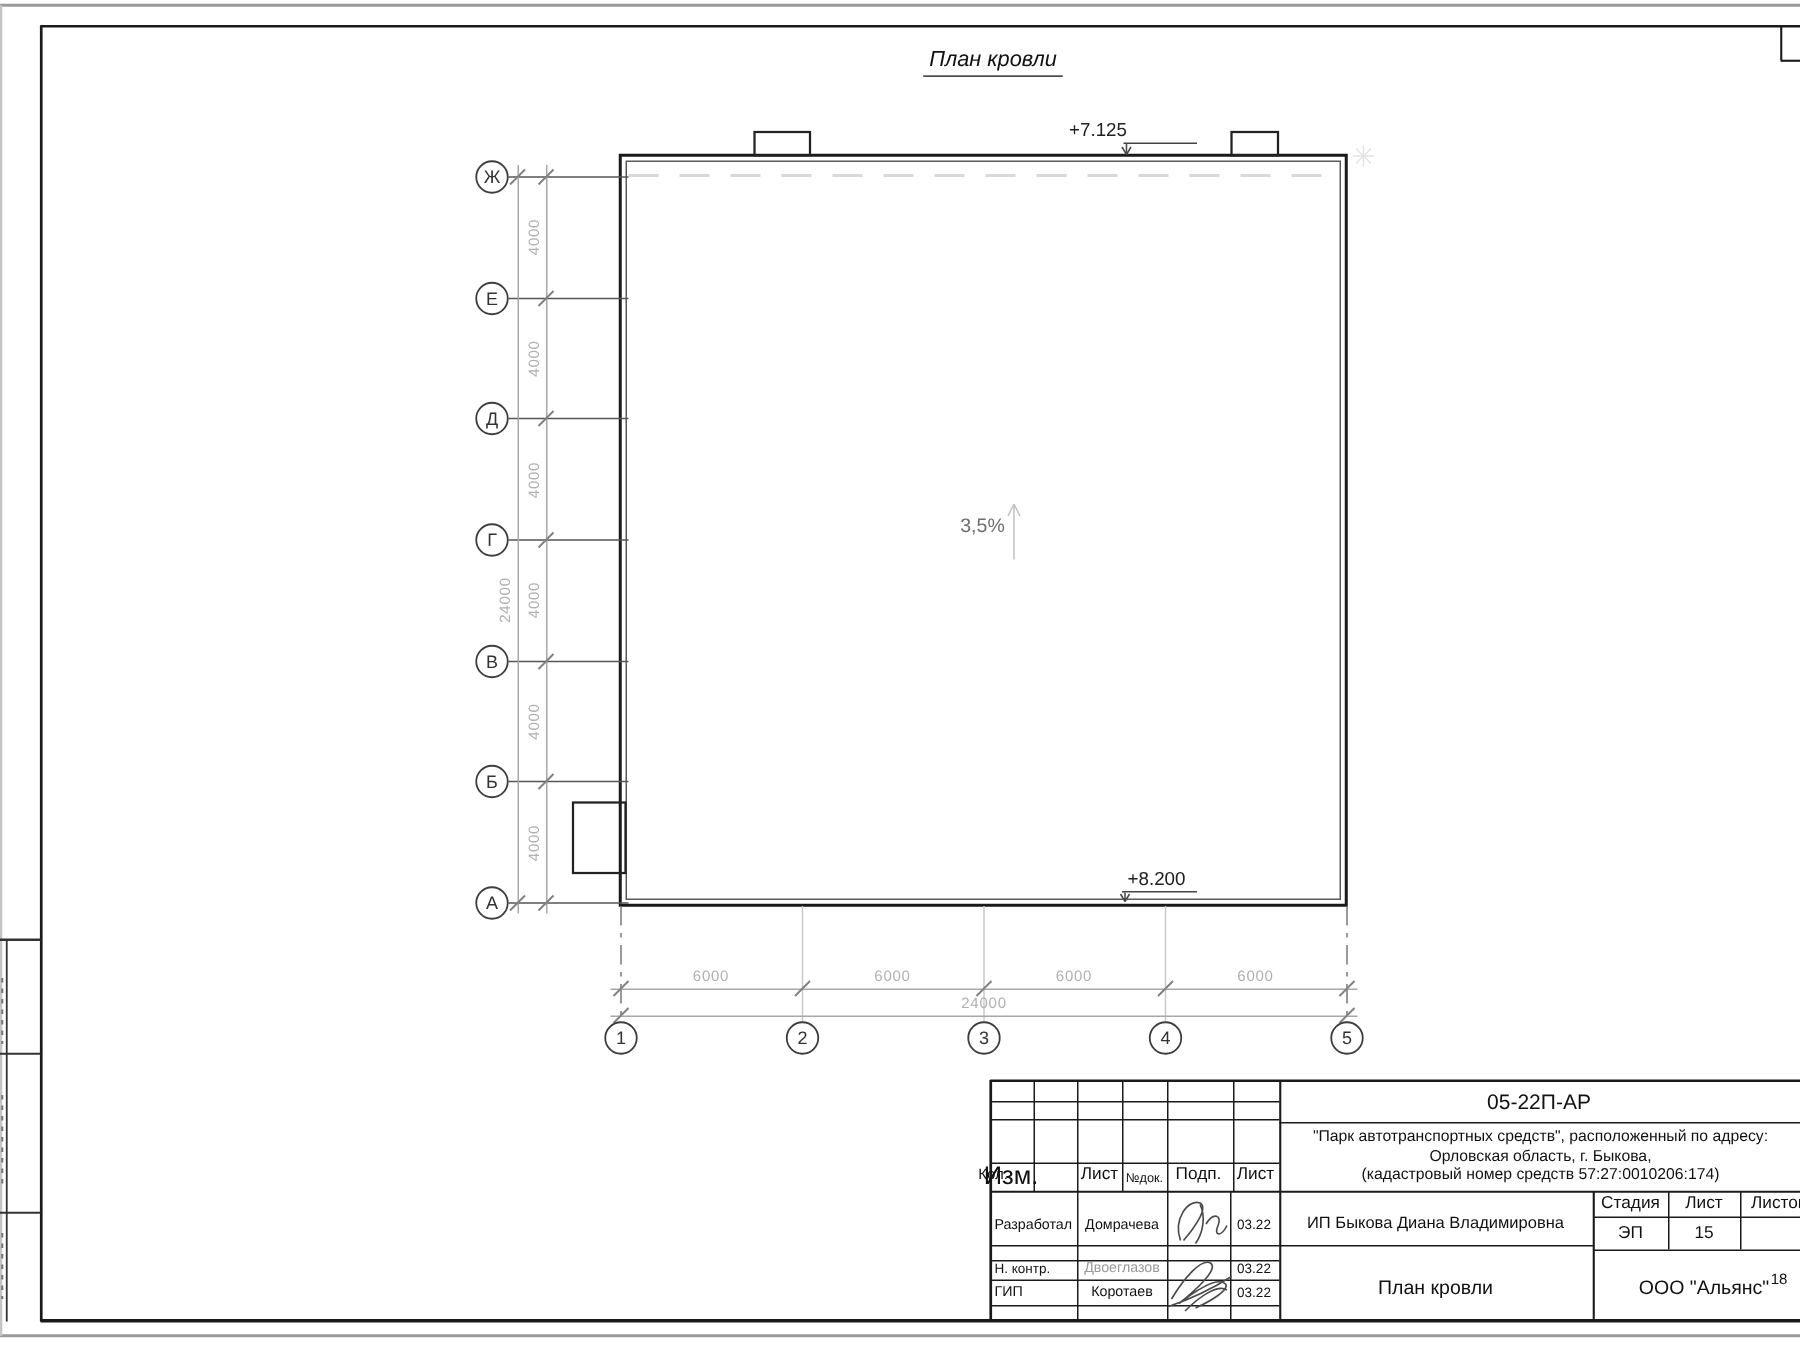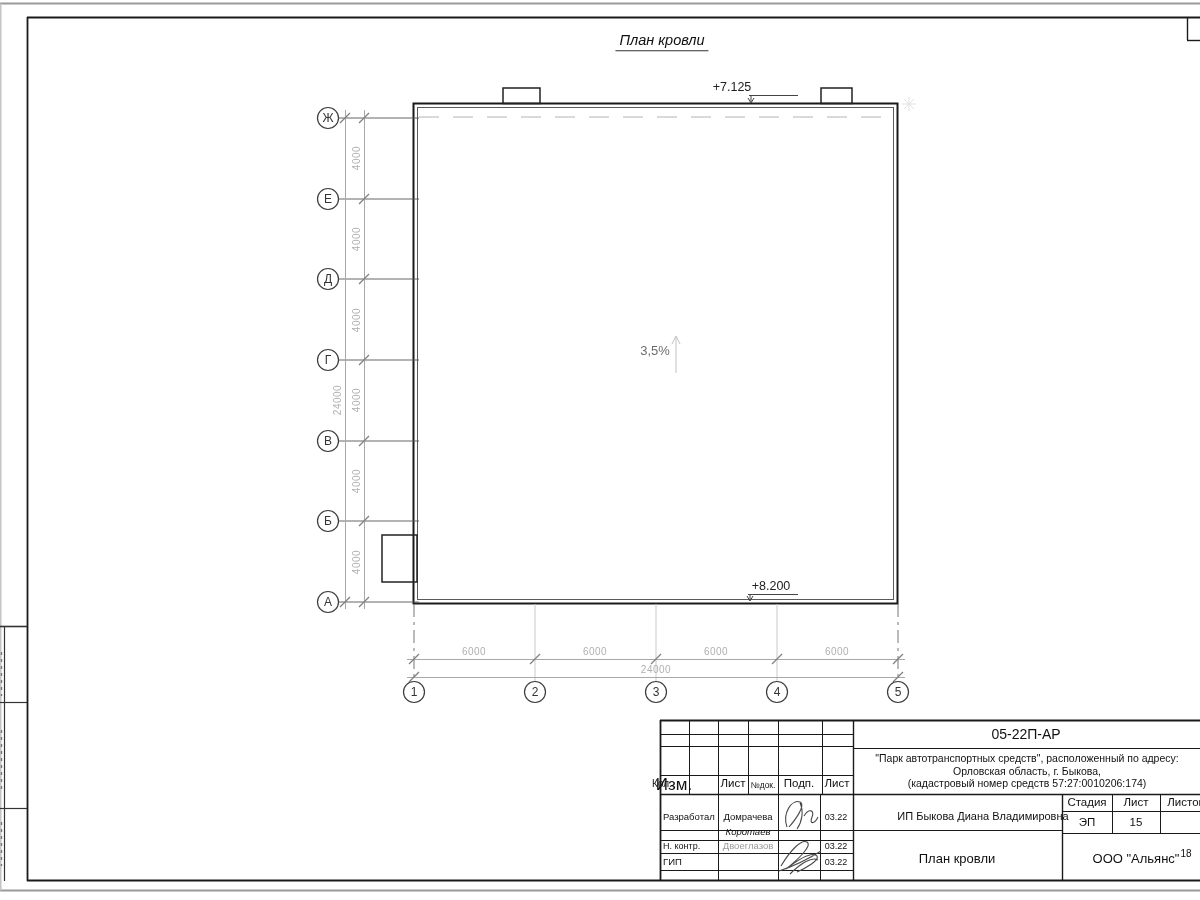--- a/index.html
+++ b/index.html
@@ -237,24 +237,24 @@
 
   <div class="tl tb" style="left:663px;top:817px;font-size:9.5px;">Разработал</div>
   <div class="t tb" style="left:748px;top:817px;font-size:9.5px;text-align:right;">Домрачева</div>
   <div class="t tb" style="left:836px;top:817px;font-size:9px;">03.22</div>
 
   <div class="tl tb" style="left:663px;top:846px;font-size:9px;">Н. контр.</div>
   <div class="t gray" style="left:748px;top:846px;font-size:9.5px;">Двоеглазов</div>
   <div class="t tb" style="left:836px;top:845.5px;font-size:9px;">03.22</div>
 
   <div class="tl tb" style="left:663px;top:861.5px;font-size:9.5px;">ГИП</div>
-  <div class="t tb" style="left:748px;top:832px;font-size:9.5px;font-style:italic;">Коротаев</div>
+  <div class="t tb" style="left:748px;top:862px;font-size:9.5px;">Коротаев</div>
   <div class="t tb" style="left:836px;top:861.5px;font-size:9px;">03.22</div>
 
-  <div class="t tb" style="left:957px;top:816px;font-size:11px;margin-left:26px;">ИП Быкова Диана Владимировна</div>
+  <div class="t tb" style="left:957px;top:816px;font-size:11px;">ИП Быкова Диана Владимировна</div>
   <div class="t tb" style="left:957px;top:858px;font-size:13px;">План кровли</div>
   <div class="t tb" style="left:1136px;top:858px;font-size:13px;">ООО "Альянс"</div>
 
   <div class="t tb" style="left:1087px;top:803px;font-size:11.5px;">Стадия</div>
   <div class="t tb" style="left:1136px;top:803px;font-size:11.5px;">Лист</div>
   <div class="t tb" style="left:1186px;top:803px;font-size:11.5px;">Листов</div>
   <div class="t tb" style="left:1087px;top:822.5px;font-size:11.5px;">ЭП</div>
   <div class="t tb" style="left:1136px;top:822.5px;font-size:11.5px;">15</div>
   <div class="t tb" style="left:1186px;top:854px;font-size:10px;">18</div>
 

